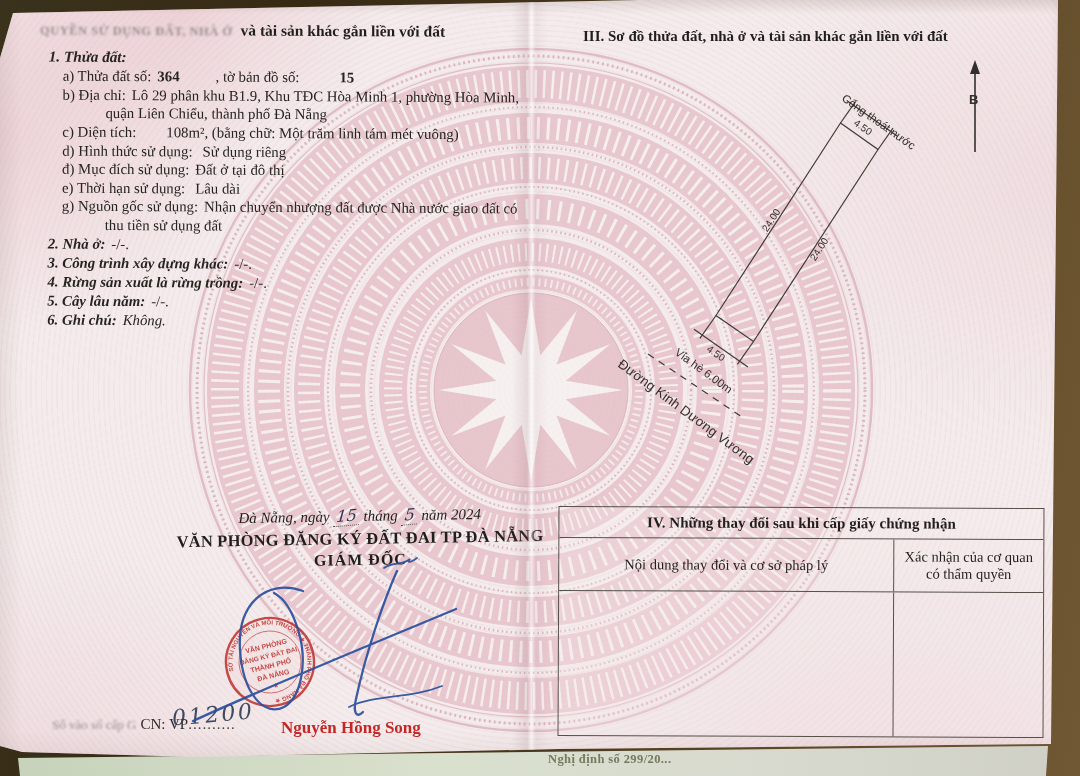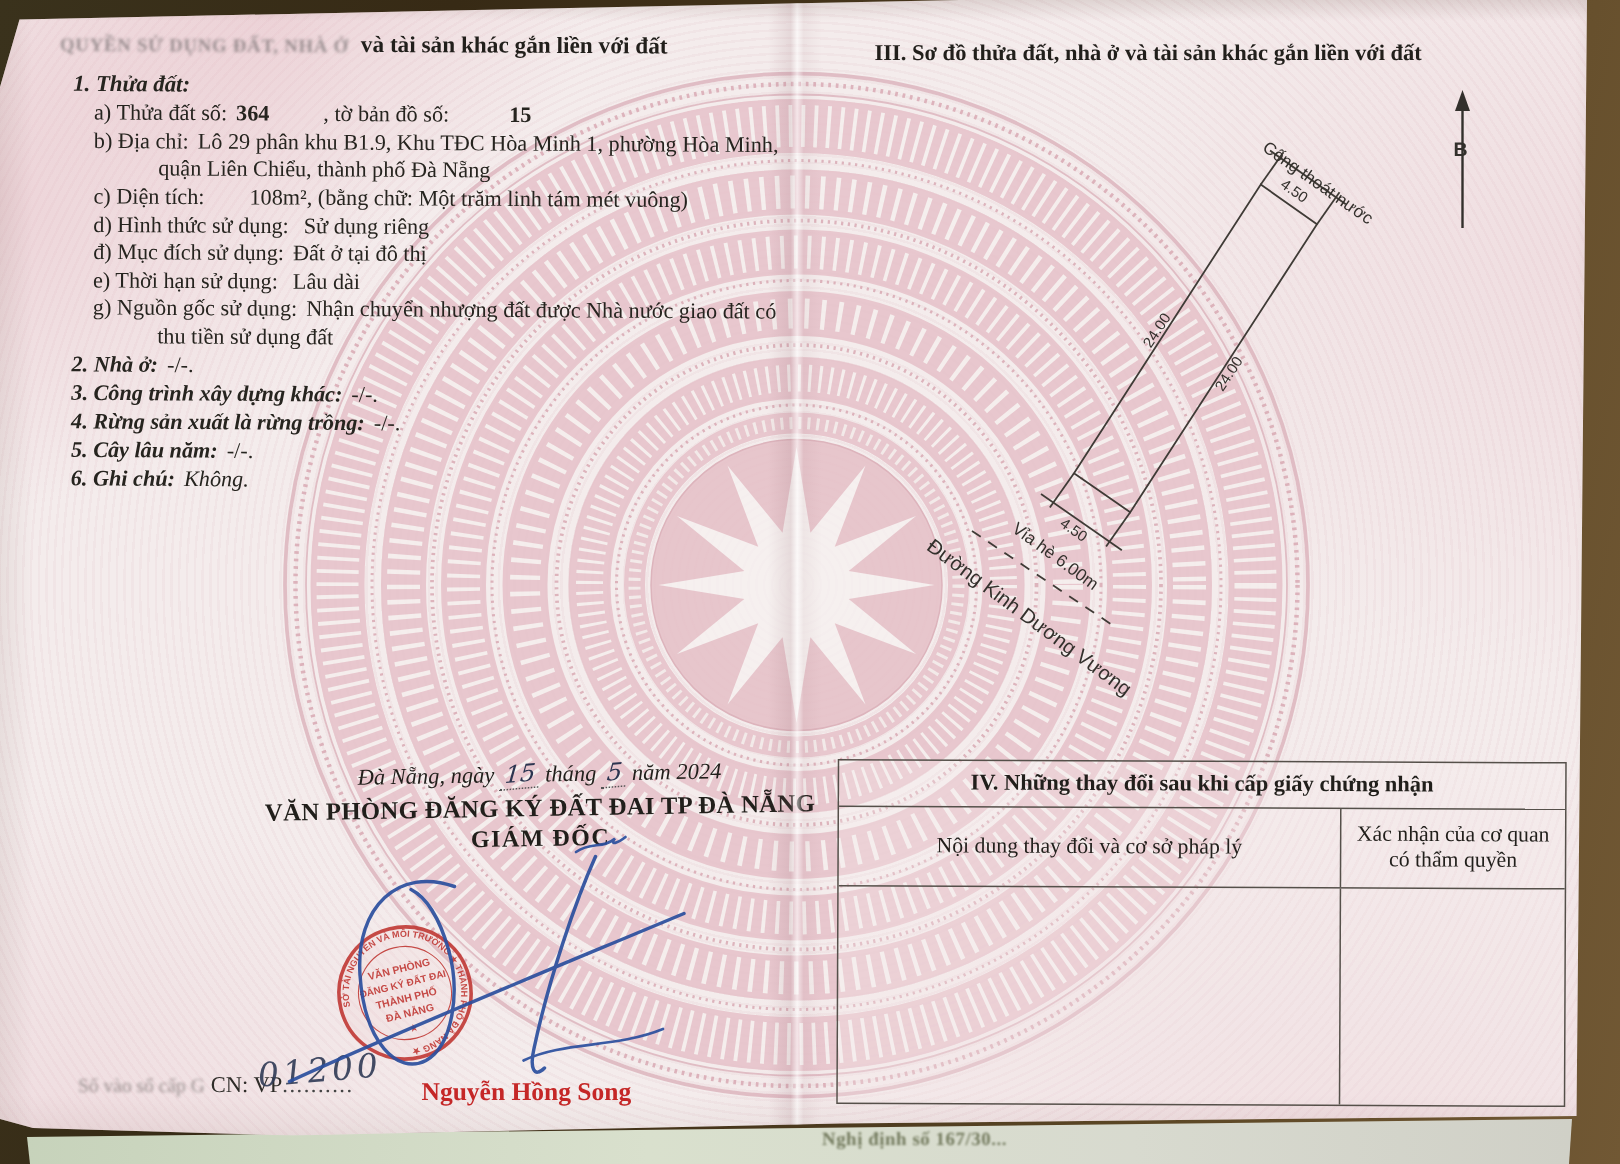--- a/index.html
+++ b/index.html
@@ -75,21 +75,21 @@
   .t4-body{flex:1;display:flex;}
   .t4-b1{width:334px;border-right:1.2px solid #55504a;}
   .t4-b2{flex:1;}
 </style>
 </head>
 <body>
 
 <div class="scene">
 
   <div class="green-sheet"></div>
-  <div class="under-text">Nghị định số 167/30...</div>
+  <div class="under-text">Nghị định số 299/20...</div>
 
   <div class="paper">
 
     <svg class="drum" width="1080" height="776" viewBox="0 0 1080 776">
       <g transform="translate(531,390)" opacity="0.82">
         <circle r="341" fill="none" stroke="#dcb3bc" stroke-width="2.5"></circle>
         <circle r="334" fill="none" stroke="#d8a8b2" stroke-width="3" stroke-dasharray="1.8,3.2"></circle>
         <circle r="327" fill="none" stroke="#dcb3bc" stroke-width="1.2"></circle>
         <circle r="306" fill="none" stroke="#e6c0c8" stroke-width="36"></circle>
         <circle r="306" fill="none" stroke="#f6efee" stroke-width="28" stroke-dasharray="2.5,6"></circle>

